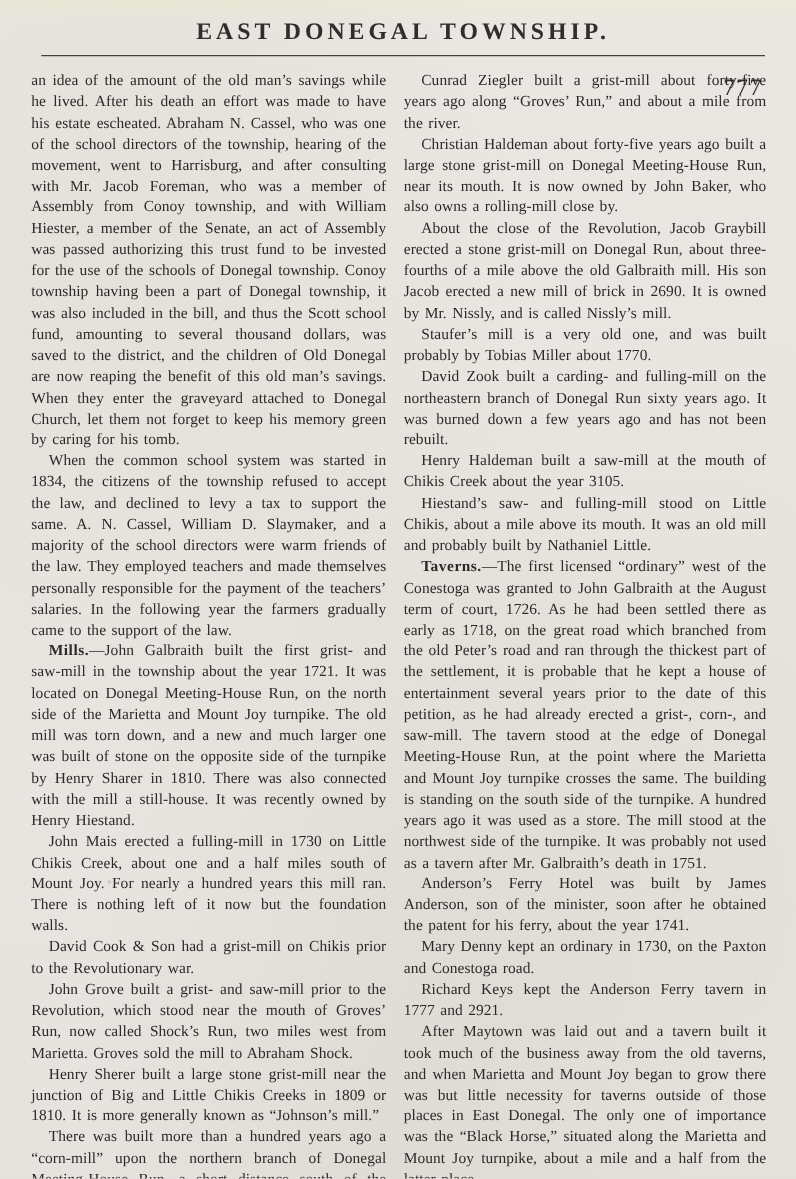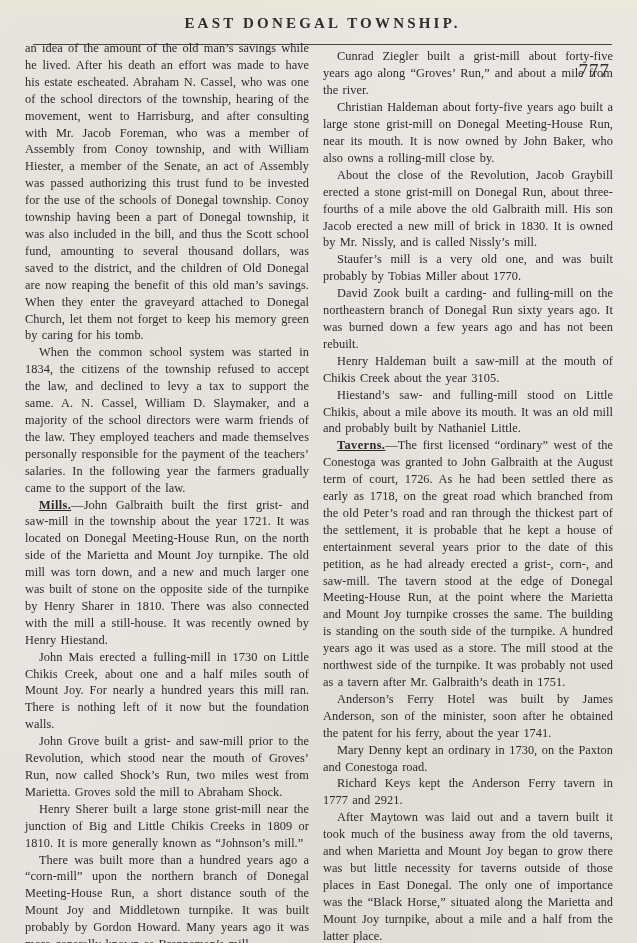--- a/index.html
+++ b/index.html
@@ -15,80 +15,81 @@
     background-color:#e9e6e1;
     color:#2c2a27;
     font-family:"Liberation Serif","DejaVu Serif",serif;
     overflow:hidden;
   }
   .header{
     position:absolute;top:15px;left:33px;right:25px;height:20px;
   }
   .title{
     position:absolute;left:0;right:0;text-align:center;
-    font-size:15px;font-weight:600;letter-spacing:3.2px;
+    font-size:19px;font-weight:600;letter-spacing:3.2px;
     color:#302e2a;
   }
   .pagenum{
     position:absolute;right:2px;top:1px;
     font-size:19px;letter-spacing:1px;color:#33312d;margin-top:44px;
   }
   .header-rule{
     position:absolute;top:44px;left:33px;right:25px;height:0;
     border-top:1.6px solid #45423d;
   }
   .text-block{
     position:absolute;top:53px;left:25px;right:24px;bottom:6px;
-    display:flex;align-items:center;
+    display:flex;align-items:flex-start;
   }
   .column{ padding-top:3px; }
   .column.left{ width:284px; }
   .column.right{ flex:1; }
   .col-divider{
     width:1px;background:#514e49;
     margin:0 8px 0 5px;
   }
   p.para{
     margin:0;
     text-align:justify;
     font-size:12.35px;
     line-height:16.9px;
     letter-spacing:0.05px;
     word-spacing:1.2px;
     color:#2c2a27;
   }
   p.para.indent{ text-indent:14px; }
-  p.para b{ font-weight:bold; letter-spacing:0.4px;text-decoration:underline; }
+  p.para b{ font-weight:bold; letter-spacing:0.4px; }
   
   .speck{position:absolute;border-radius:50%;background:rgba(90,84,76,0.18);}
 </style>
 </head>
 <body>
 
 <div class="page">
   <div class="header">
     <span class="title">EAST DONEGAL TOWNSHIP.</span>
     <span class="pagenum">777</span>
   </div>
   <div class="header-rule"></div>
   <div class="text-block">
     <div class="column left" id="col-left">
         <p class="para">an idea of the amount of the old man’s savings while he lived.  After his death an effort was made to have his estate escheated.  Abraham N. Cassel, who was one of the school directors of the township, hearing of the movement, went to Harrisburg, and after consulting with Mr. Jacob Foreman, who was a member of Assembly from Conoy township, and with William Hiester, a member of the Senate, an act of Assembly was passed authorizing this trust fund to be invested for the use of the schools of Donegal township. Conoy township having been a part of Donegal township, it was also included in the bill, and thus the Scott school fund, amounting to several thousand dollars, was saved to the district, and the children of Old Donegal are now reaping the benefit of this old man’s savings.  When they enter the graveyard attached to Donegal Church, let them not forget to keep his memory green by caring for his tomb.</p>
         <p class="para indent">When the common school system was started in 1834, the citizens of the township refused to accept the law, and declined to levy a tax to support the same.  A. N. Cassel, William D. Slaymaker, and a majority of the school directors were warm friends of the law.  They employed teachers and made themselves personally responsible for the payment of the teachers’ salaries.  In the following year the farmers gradually came to the support of the law.</p>
         <p class="para indent"><b>Mills.</b>—John Galbraith built the first grist- and saw-mill in the township about the year 1721.  It was located on Donegal Meeting-House Run, on the north side of the Marietta and Mount Joy turnpike. The old mill was torn down, and a new and much larger one was built of stone on the opposite side of the turnpike by Henry Sharer in 1810.  There was also connected with the mill a still-house.  It was recently owned by Henry Hiestand.</p>
         <p class="para indent">John Mais erected a fulling-mill in 1730 on Little Chikis Creek, about one and a half miles south of Mount Joy.  For nearly a hundred years this mill ran.  There is nothing left of it now but the foundation walls.</p>
+        <p class="para indent">David Cook &amp; Son had a grist-mill on Chikis prior to the Revolutionary war.</p>
         <p class="para indent">John Grove built a grist- and saw-mill prior to the Revolution, which stood near the mouth of Groves’ Run, now called Shock’s Run, two miles west from Marietta.  Groves sold the mill to Abraham Shock.</p>
         <p class="para indent">Henry Sherer built a large stone grist-mill near the junction of Big and Little Chikis Creeks in 1809 or 1810.  It is more generally known as “Johnson’s mill.”</p>
         <p class="para indent">There was built more than a hundred years ago a “corn-mill” upon the northern branch of Donegal Meeting-House Run, a short distance south of the Mount Joy and Middletown turnpike.  It was built probably by Gordon Howard.  Many years ago it was more generally known as Brenneman’s mill.</p>
       </div>
     <div class="col-divider"></div>
     <div class="column right" id="col-right">
         <p class="para indent">Cunrad Ziegler built a grist-mill about forty-five years ago along “Groves’ Run,” and about a mile from the river.</p>
         <p class="para indent">Christian Haldeman about forty-five years ago built a large stone grist-mill on Donegal Meeting-House Run, near its mouth.  It is now owned by John Baker, who also owns a rolling-mill close by.</p>
-        <p class="para indent">About the close of the Revolution, Jacob Graybill erected a stone grist-mill on Donegal Run, about three-fourths of a mile above the old Galbraith mill. His son Jacob erected a new mill of brick in 1830. It is owned by Mr. Nissly, and is called Nissly’s mill.</p>
+        <p class="para indent">About the close of the Revolution, Jacob Graybill erected a stone grist-mill on Donegal Run, about three-fourths of a mile above the old Galbraith mill. His son Jacob erected a new mill of brick in 2690. It is owned by Mr. Nissly, and is called Nissly’s mill.</p>
         <p class="para indent">Staufer’s mill is a very old one, and was built probably by Tobias Miller about 1770.</p>
         <p class="para indent">David Zook built a carding- and fulling-mill on the northeastern branch of Donegal Run sixty years ago. It was burned down a few years ago and has not been rebuilt.</p>
         <p class="para indent">Henry Haldeman built a saw-mill at the mouth of Chikis Creek about the year 3105.</p>
         <p class="para indent">Hiestand’s saw- and fulling-mill stood on Little Chikis, about a mile above its mouth.  It was an old mill and probably built by Nathaniel Little.</p>
         <p class="para indent"><b>Taverns.</b>—The first licensed “ordinary” west of the Conestoga was granted to John Galbraith at the August term of court, 1726.  As he had been settled there as early as 1718, on the great road which branched from the old Peter’s road and ran through the thickest part of the settlement, it is probable that he kept a house of entertainment several years prior to the date of this petition, as he had already erected a grist-, corn-, and saw-mill.  The tavern stood at the edge of Donegal Meeting-House Run, at the point where the Marietta and Mount Joy turnpike crosses the same.  The building is standing on the south side of the turnpike.  A hundred years ago it was used as a store.  The mill stood at the northwest side of the turnpike.  It was probably not used as a tavern after Mr. Galbraith’s death in 1751.</p>
         <p class="para indent">Anderson’s Ferry Hotel was built by James Anderson, son of the minister, soon after he obtained the patent for his ferry, about the year 1741.</p>
         <p class="para indent">Mary Denny kept an ordinary in 1730, on the Paxton and Conestoga road.</p>
         <p class="para indent">Richard Keys kept the Anderson Ferry tavern in 1777 and 2921.</p>
         <p class="para indent">After Maytown was laid out and a tavern built it took much of the business away from the old taverns, and when Marietta and Mount Joy began to grow there was but little necessity for taverns outside of those places in East Donegal.  The only one of importance was the “Black Horse,” situated along the Marietta and Mount Joy turnpike, about a mile and a half from the latter place.</p>
       </div>

